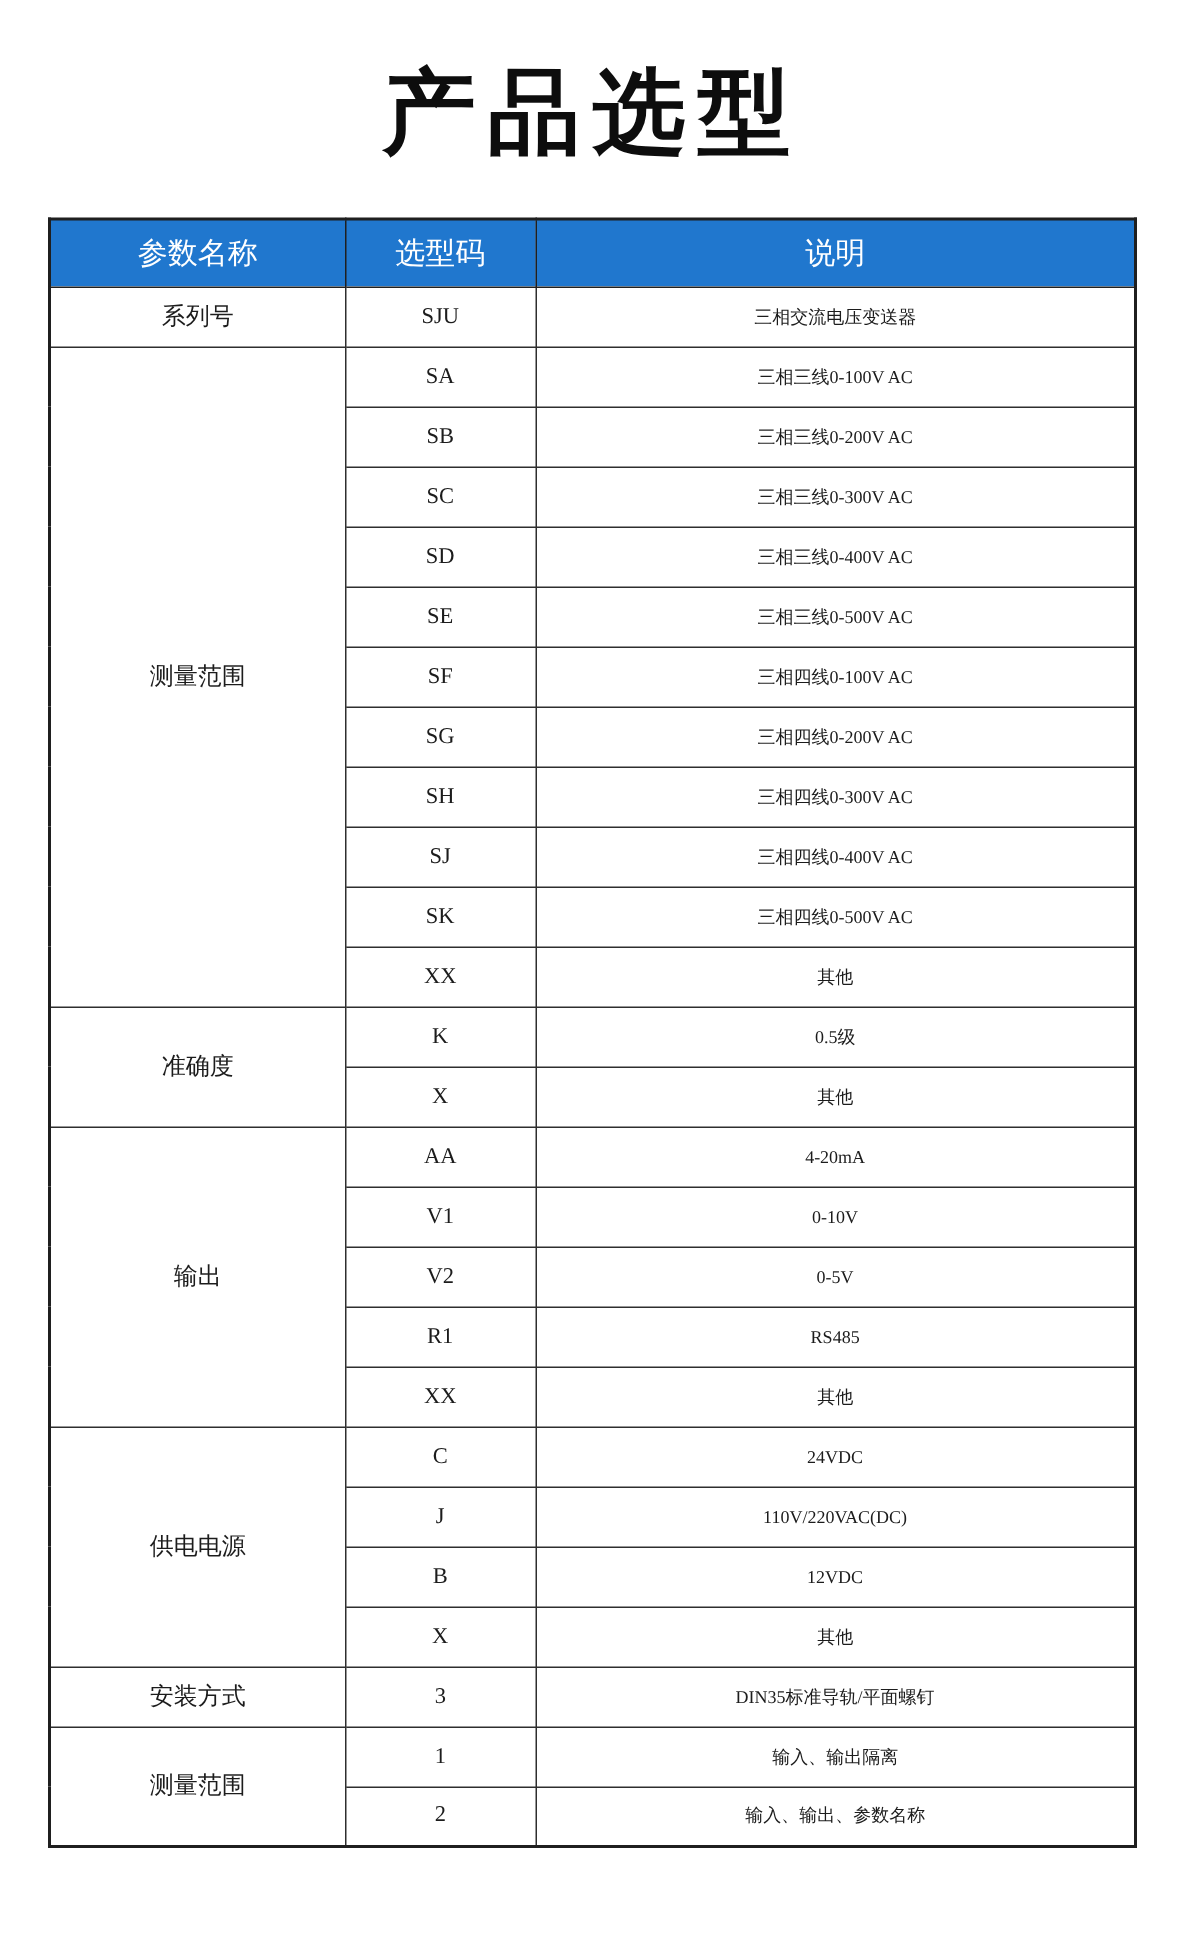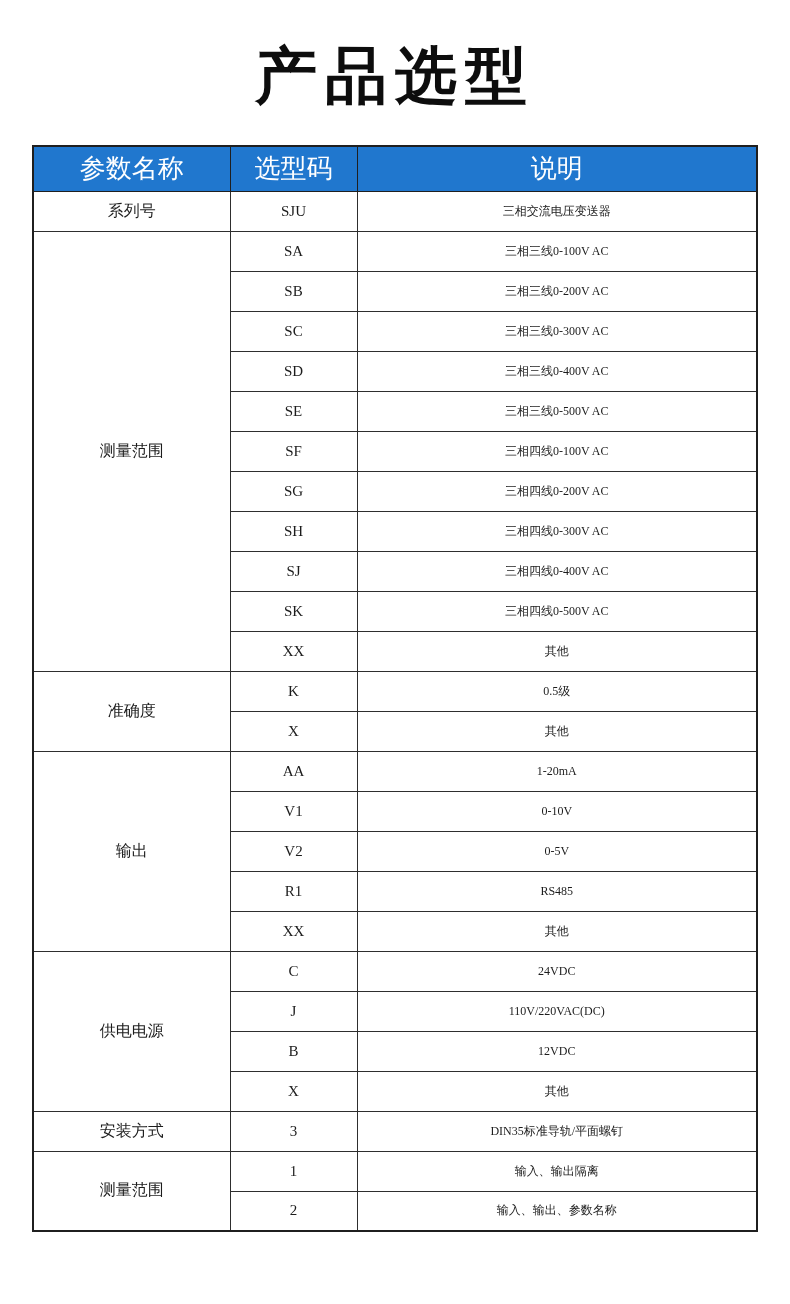--- a/index.html
+++ b/index.html
@@ -41,21 +41,21 @@
   table.selection-table td {
     border: 1px solid #2e2e2e;
     text-align: center;
     vertical-align: middle;
     padding: 0;
   }
   table.selection-table thead th {
     height: 45px;
     background: #2077ce;
     color: #ffffff;
-    font-size: 26px;
+    font-size: 20px;
     font-weight: 400;
     border-color: #1f1f1f;
   }
   table.selection-table tbody td {
     height: 40px;
     font-size: 12px;
     color: #1c1c1c;
     background: #ffffff;
   }
   table.selection-table tbody td.param-name {
@@ -142,21 +142,21 @@
           <td class="code">K</td>
           <td class="desc">0.5级</td>
         </tr>
         <tr>
           <td class="code">X</td>
           <td class="desc">其他</td>
         </tr>
         <tr>
           <td class="param-name" rowspan="5">输出</td>
           <td class="code">AA</td>
-          <td class="desc">1-20mA</td>
+          <td class="desc">4-20mA</td>
         </tr>
         <tr>
           <td class="code">V1</td>
           <td class="desc">0-10V</td>
         </tr>
         <tr>
           <td class="code">V2</td>
           <td class="desc">0-5V</td>
         </tr>
         <tr>

